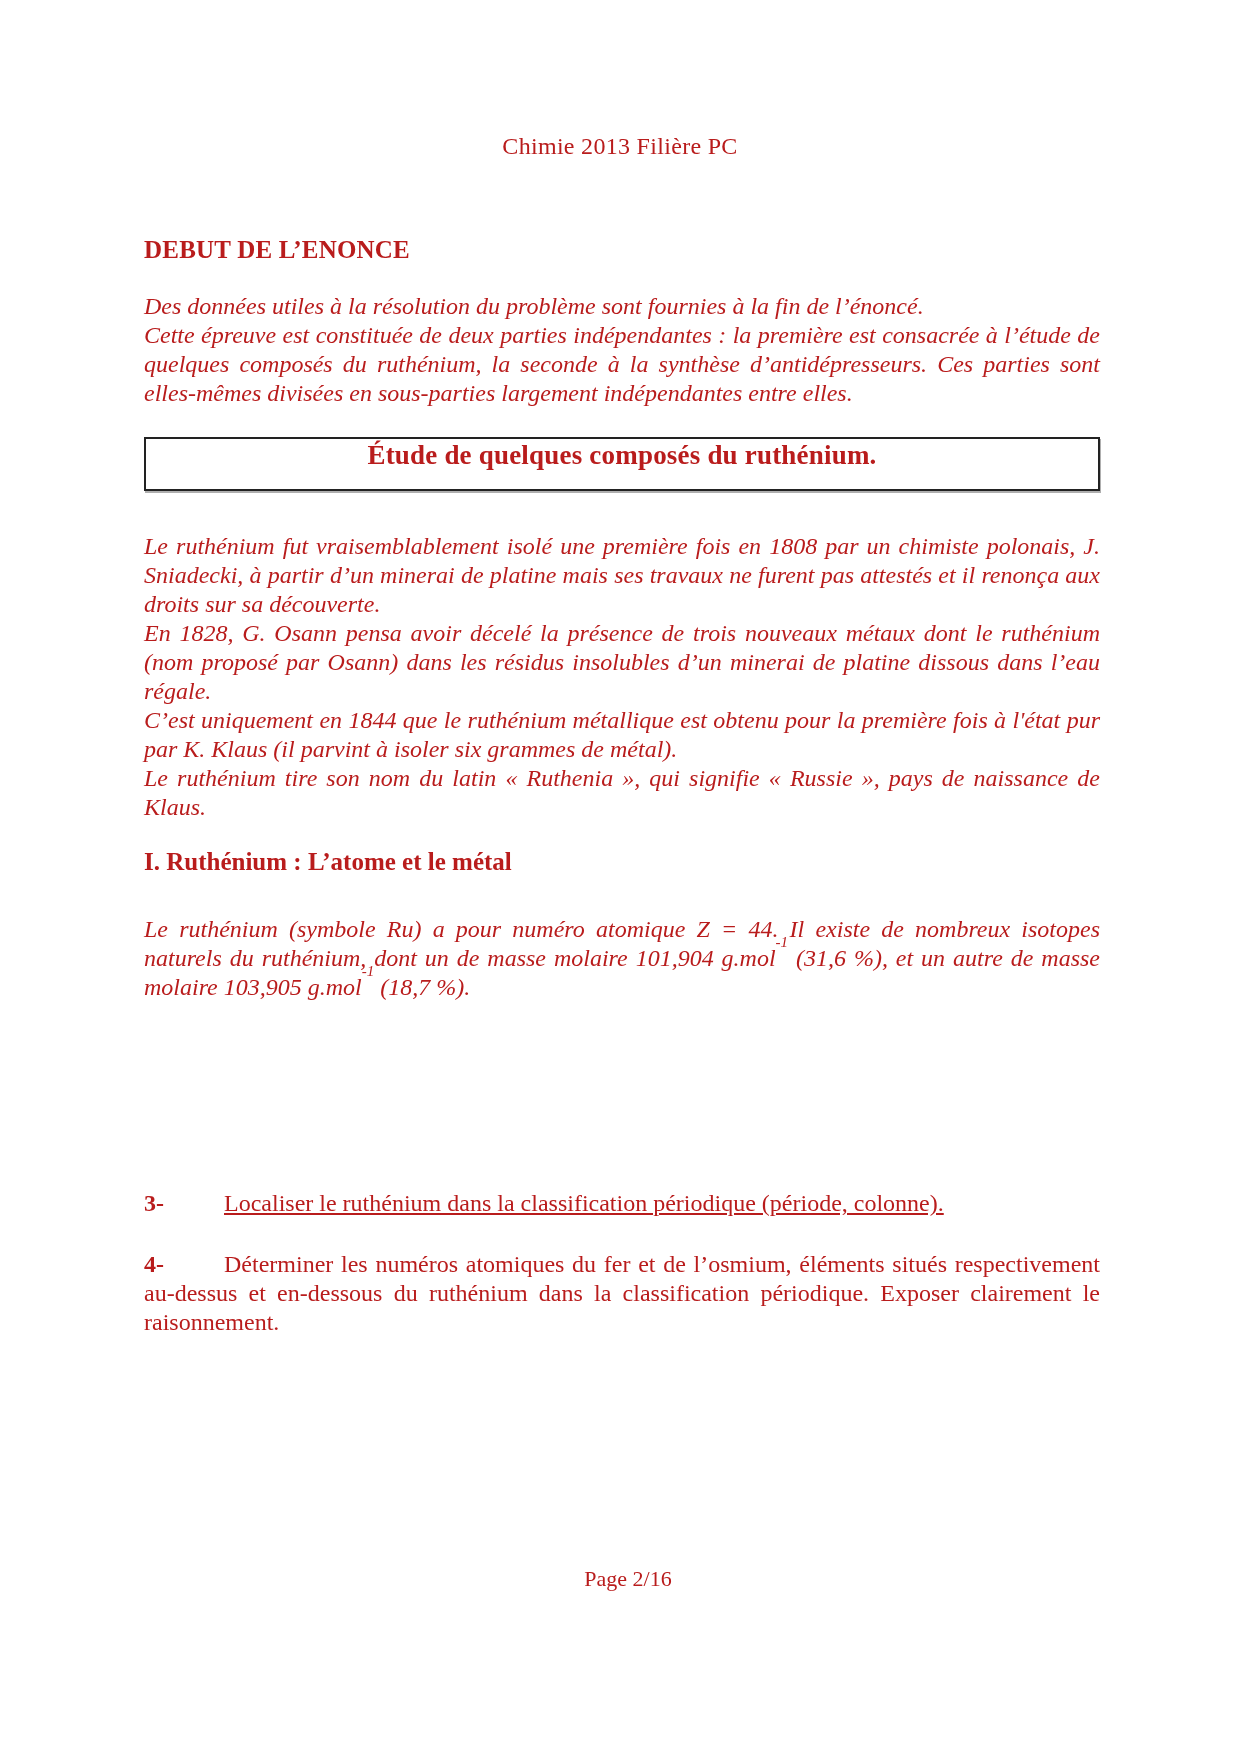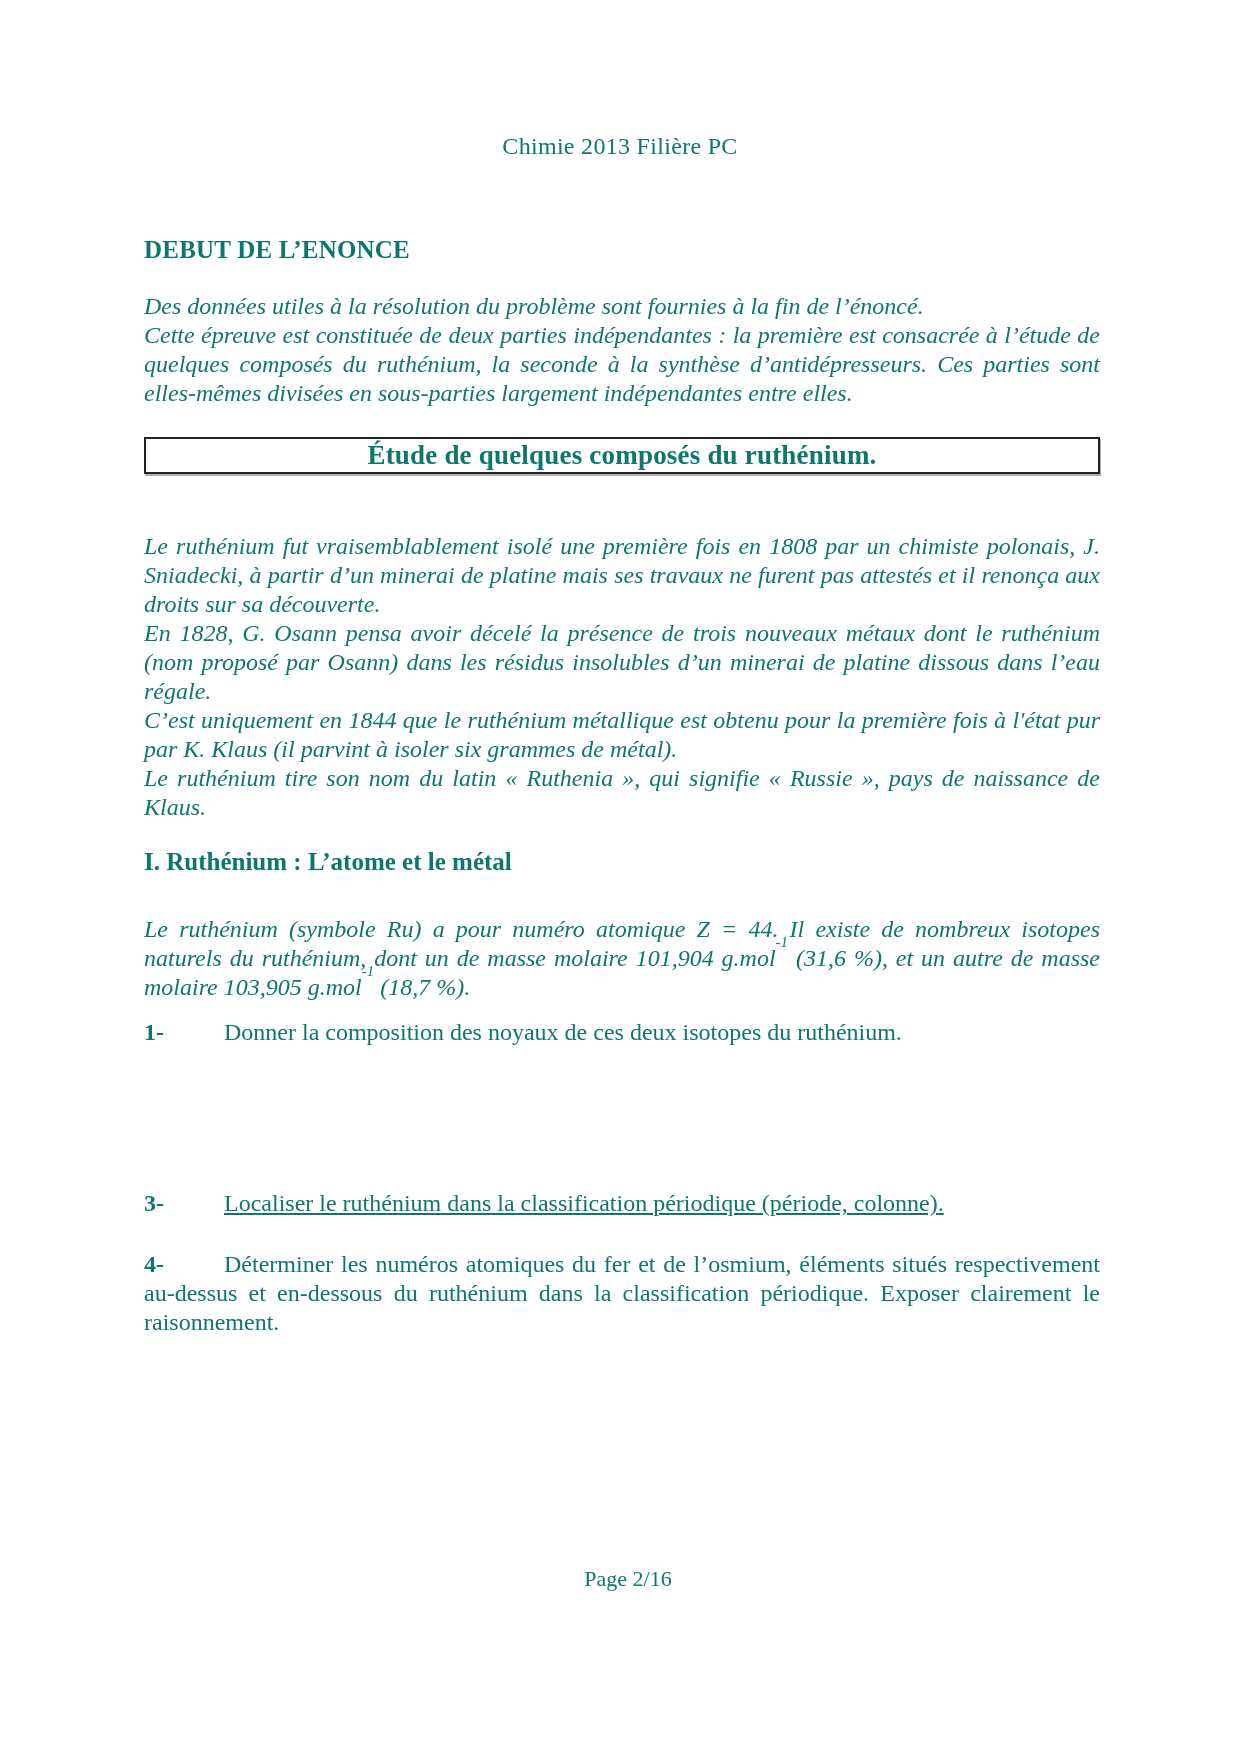--- a/index.html
+++ b/index.html
@@ -7,21 +7,21 @@
     padding: 0;
     background: #e8e8e8;
   }
   .page {
     position: relative;
     width: 1240px;
     height: 1754px;
     margin: 0 auto;
     background: #ffffff;
     font-family: "Liberation Serif", "DejaVu Serif", serif;
-    color: #0f766e;
+    color: #b91c1c;
     overflow: hidden;
   }
   .abs { position: absolute; }
   .content-left { left: 144px; width: 956px; }
 
   .page-header {
     top: 133px; left: 0; width: 1240px;
     text-align: center;
     font-size: 24px;
     letter-spacing: 0.3px;
@@ -43,21 +43,21 @@
   .intro-block { top: 292px; }
   .history-block { top: 532px; }
 
   .title-box {
     top: 437px; left: 144px; width: 956px;
     box-sizing: border-box;
     border: 2px solid #222222;
     box-shadow: 1px 2px 0 rgba(110,110,110,0.55);
     background: #ffffff;
     text-align: center;
-    padding: 1px 0 2px 0;
+    padding: 1px 0 19px 0;
   }
   .title-box .title-text {
     font-weight: bold;
     font-size: 27px;
     line-height: 30px;
     letter-spacing: 0.2px;
   }
 
   .part-heading {
     top: 848px;
@@ -118,21 +118,20 @@
     <p>C’est uniquement en 1844 que le ruthénium métallique est obtenu pour la première fois à l'état pur par K. Klaus (il parvint à isoler six grammes de métal).</p>
     <p>Le ruthénium tire son nom du latin « Ruthenia », qui signifie « Russie », pays de naissance de Klaus.</p>
   </div>
 
   <div class="abs content-left part-heading">I. Ruthénium : L’atome et le métal</div>
 
   <div class="abs content-left isotopes-block body-text italic">
     <p><span>Le ruthénium (symbole Ru) a pour numéro atomique Z = 44. Il existe de nombreux isotopes naturels du ruthénium, dont un de masse molaire 101,904 g.mol</span><sup class="exp">-1</sup><span> (31,6 %),  et un autre de masse molaire 103,905 g.mol</span><sup class="exp">-1</sup><span> (18,7 %).</span></p>
   </div>
 
-  <p class="abs content-left question q1"><b class="qnum">1-</b><span>Donner la composition des noyaux de ces deux isotopes du ruthénium.</span></p>
 
 
   <p class="abs content-left question q3"><b class="qnum">3-</b><span>Localiser le ruthénium dans la classification périodique (période, colonne).</span></p>
 
   <p class="abs content-left question q4"><b class="qnum">4-</b><span>Déterminer les numéros atomiques du fer et de l’osmium, éléments situés respectivement au-dessus et en-dessous du ruthénium dans la classification périodique. Exposer clairement le raisonnement.</span></p>
 
   <div class="abs page-footer">Page 2/16</div>
 
 </div>
 

